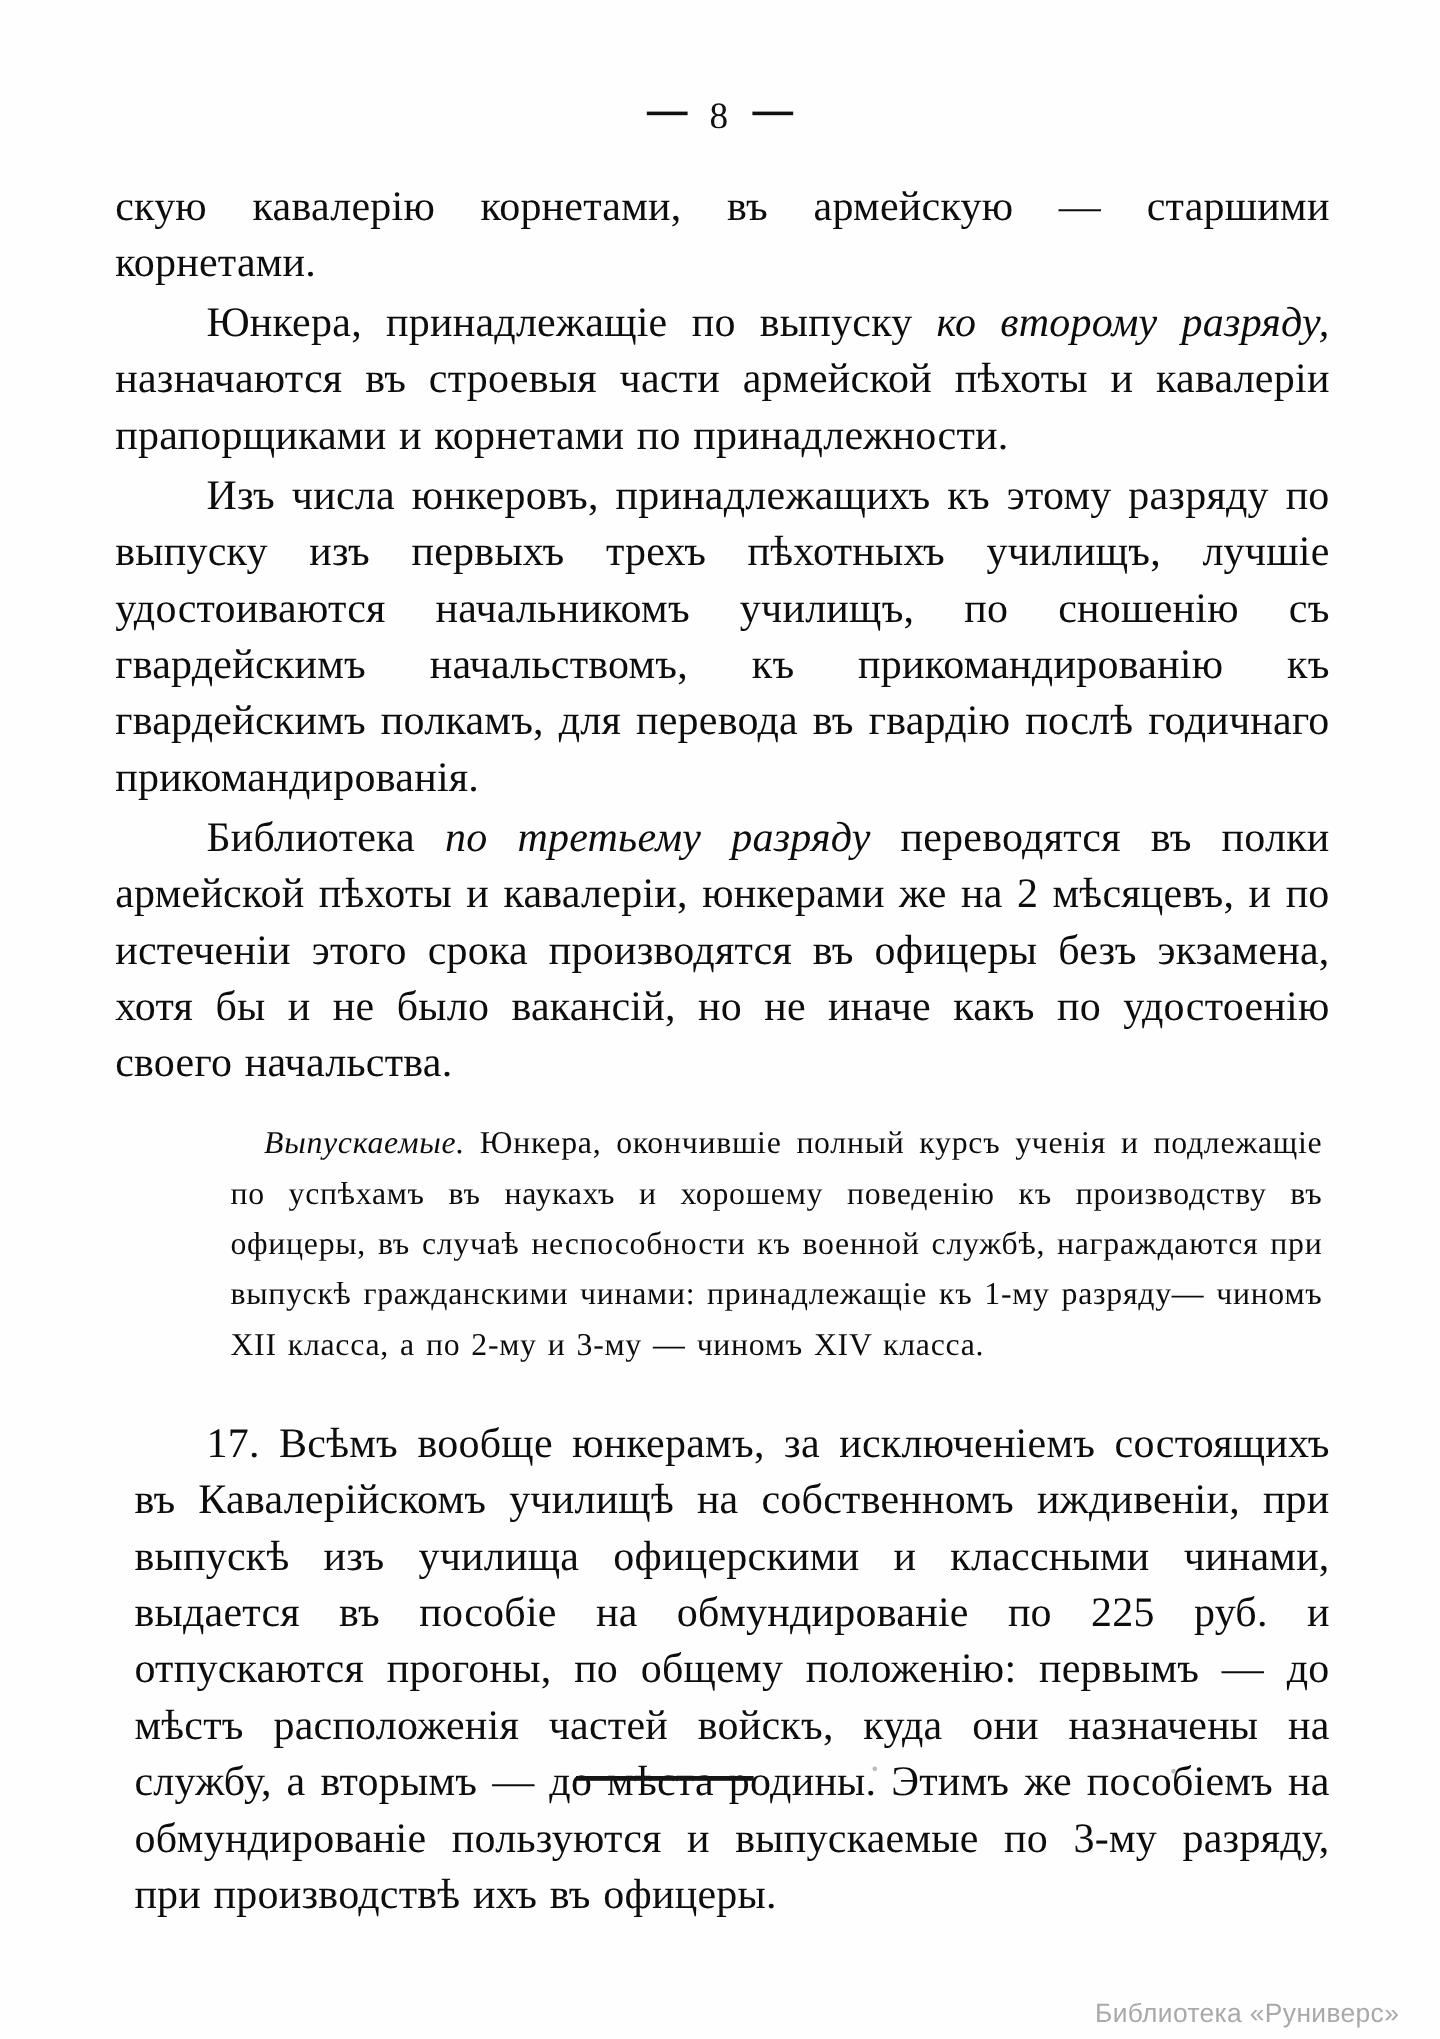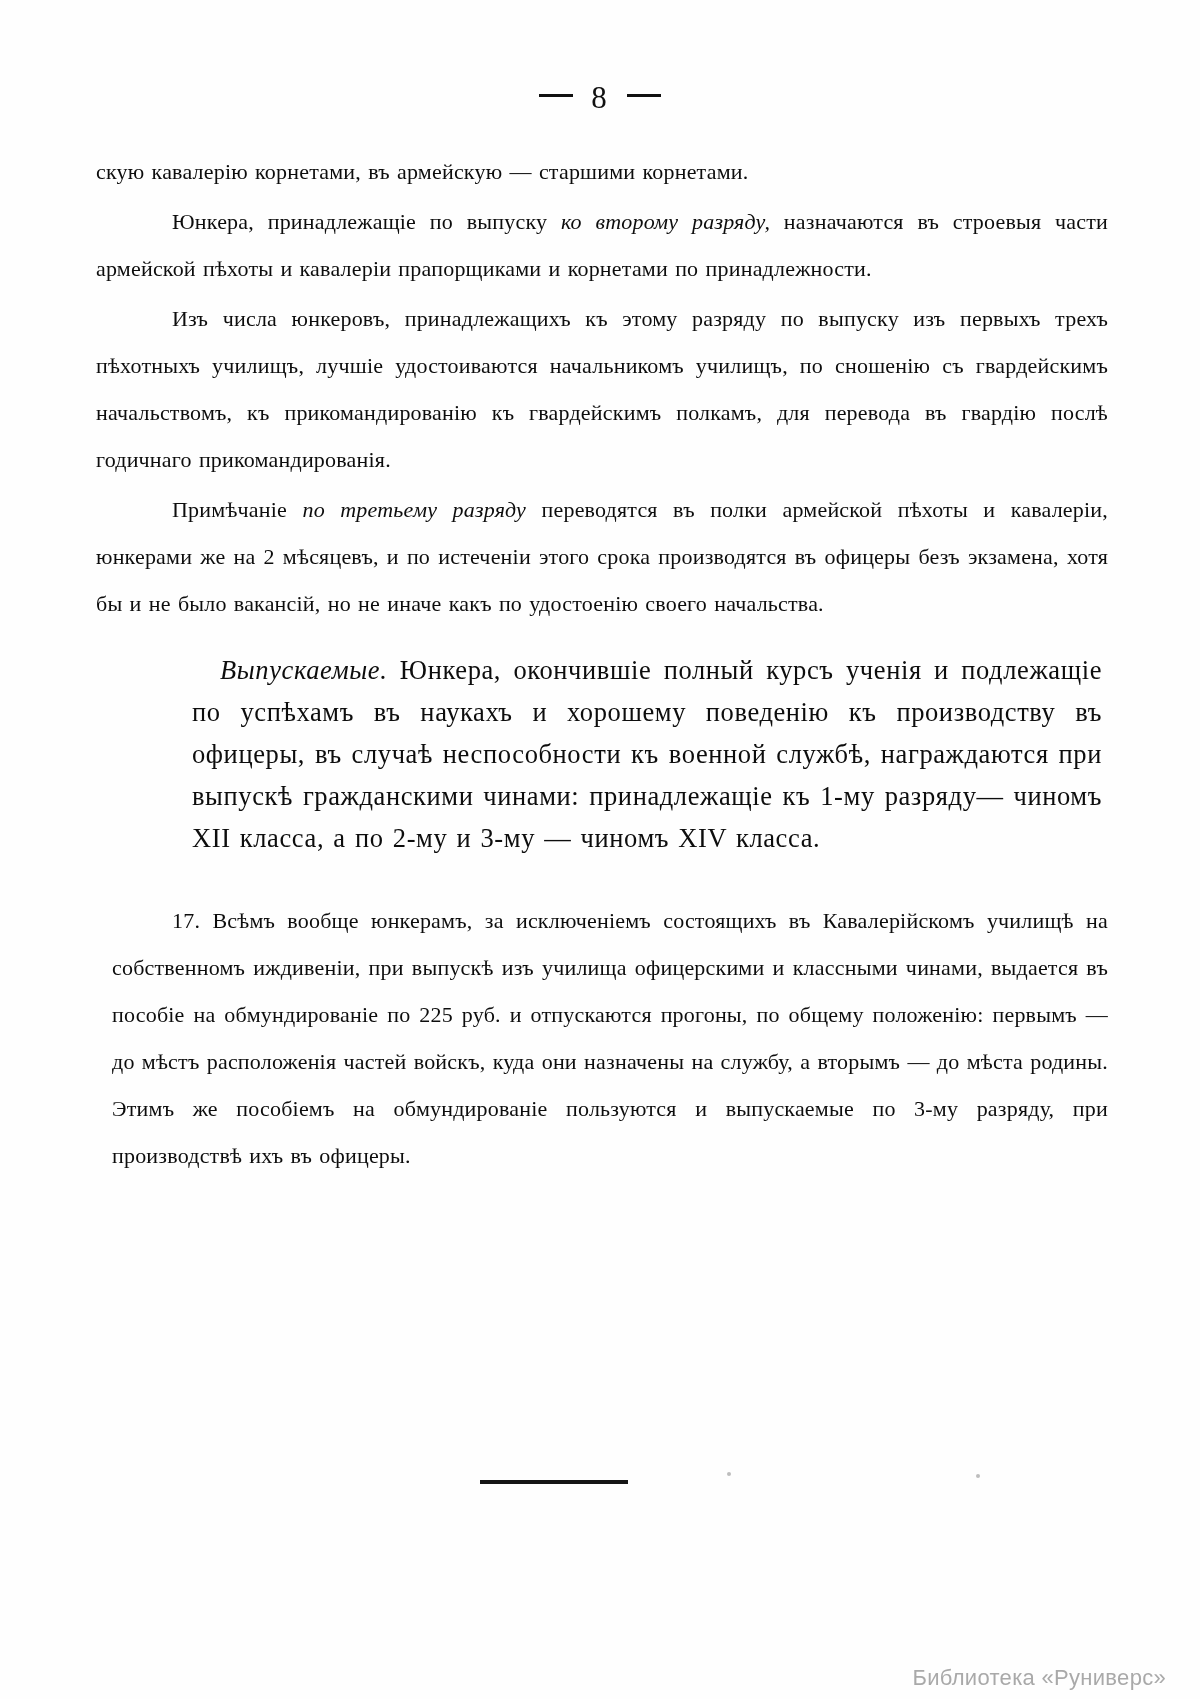--- a/index.html
+++ b/index.html
@@ -43,21 +43,21 @@
     font-size: 31px;
   }
   .body {
     position: absolute;
     top: 148px;
     left: 96px;
     width: 1012px;
   }
   p {
     margin: 0 0 2px 0;
-    font-size: 22px;
+    font-size: 35px;
     line-height: 47px;
     text-align: justify;
     text-justify: inter-word;
     letter-spacing: 0.2px;
     word-spacing: 1.5px;
     -webkit-hyphens: none;
     hyphens: none;
   }
   p.cont {
     text-indent: 0;
@@ -130,21 +130,21 @@
   </div>
 
   <div class="body">
 
     <p class="cont">скую кавалерію корнетами,  въ армейскую — старшими корнетами.</p>
 
     <p class="ind gap-before"><span>Юнкера, принадлежащіе по выпуску </span><i class="it">ко второму разряду,</i><span> назначаются въ строевыя части армейской пѣхоты  и кавалеріи прапорщиками и корнетами по принадлежности.</span></p>
 
     <p class="ind gap-before">Изъ числа юнкеровъ, принадлежащихъ къ этому разряду по выпуску изъ первыхъ трехъ пѣхотныхъ училищъ,  лучшіе удостоиваются начальникомъ училищъ,  по сношенію съ гвардейскимъ  начальствомъ,  къ  прикомандированію  къ  гвардейскимъ полкамъ, для перевода въ гвардію послѣ годичнаго прикомандированія.</p>
 
-    <p class="ind gap-before"><span>Примѣчаніе </span><i class="it">по третьему разряду</i><span> переводятся въ полки армейской пѣхоты и кавалеріи,  юнкерами же на 2 мѣсяцевъ,  и по истеченіи этого  срока производятся  въ офицеры безъ экзамена,  хотя бы  и не было вакансій,  но не иначе какъ по удостоенію своего начальства.</span></p>
+    <p class="ind gap-before"><span>Библиотека </span><i class="it">по третьему разряду</i><span> переводятся въ полки армейской пѣхоты и кавалеріи,  юнкерами же на 2 мѣсяцевъ,  и по истеченіи этого  срока производятся  въ офицеры безъ экзамена,  хотя бы  и не было вакансій,  но не иначе какъ по удостоенію своего начальства.</span></p>
 
     <div class="note">
       <p><i>Выпускаемые.</i><span> Юнкера,  окончившіе полный курсъ ученія и подлежащіе по успѣхамъ въ наукахъ и хорошему поведенію къ производству въ офицеры, въ случаѣ неспособности къ военной службѣ,  награждаются при выпускѣ гражданскими чинами: принадлежащіе къ 1-му разряду— чиномъ XII класса, а по 2-му и 3-му — чиномъ XIV класса.</span></p>
     </div>
 
     <div class="sec17">
       <p>17. Всѣмъ вообще юнкерамъ,  за исключеніемъ состоящихъ  въ Кавалерійскомъ училищѣ на собственномъ  иждивеніи, при выпускѣ изъ училища офицерскими и классными чинами,  выдается  въ пособіе  на обмундированіе  по 225 руб. и отпускаются прогоны, по общему положенію: первымъ — до мѣстъ расположенія частей войскъ,  куда они назначены на службу, а вторымъ — до мѣста родины.  Этимъ же пособіемъ на обмундированіе  пользуются  и выпускаемые  по 3-му разряду, при производствѣ ихъ въ офицеры.</p>
     </div>
 
   </div>

